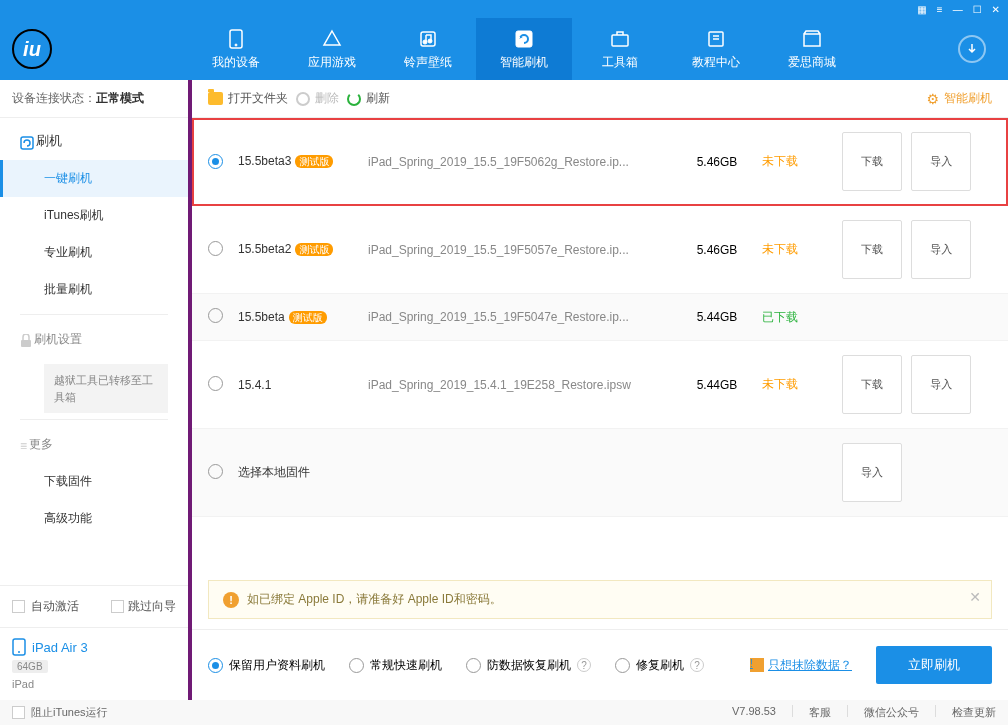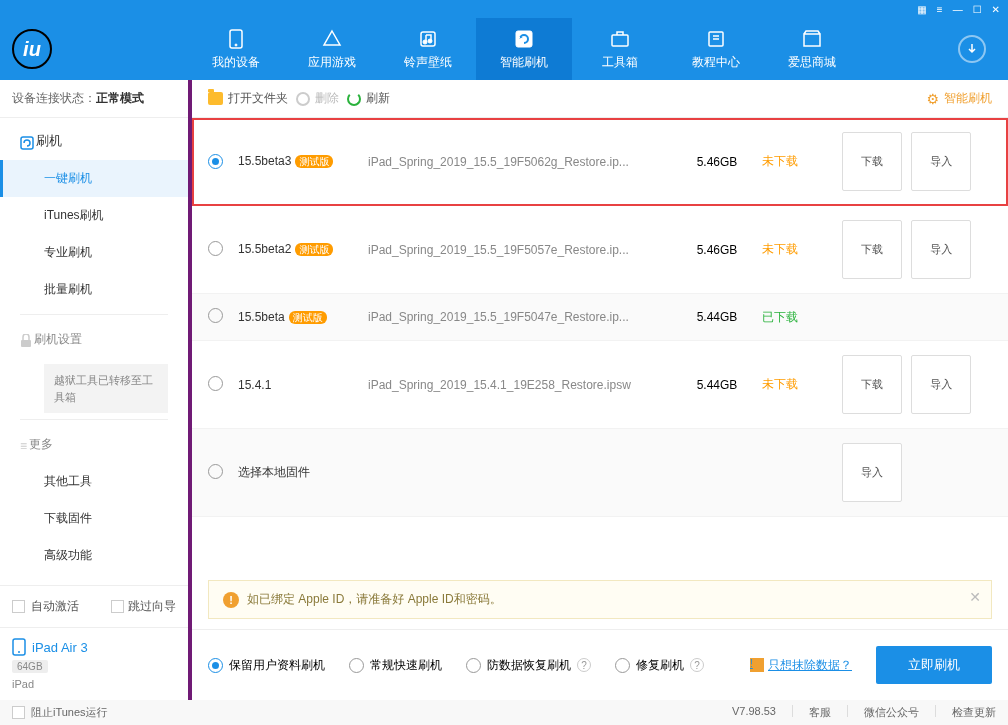--- a/index.html
+++ b/index.html
@@ -209,21 +209,20 @@
             <path d="M3 6 L3 3 A3 3 0 0 1 9 3 L9 6" fill="none" stroke="#ccc" stroke-width="1.5"></path>
           </svg>
         <span>刷机设置</span>
       </div>
       <div class="side-note">越狱工具已转移至工具箱</div>
       <div class="side-divider"></div>
       <div class="side-section">
         <span style="color:#ccc;">≡</span>
         <span>更多</span>
       </div>
-      <div class="side-sub">其他工具</div>
       <div class="side-sub">下载固件</div>
       <div class="side-sub">高级功能</div>
     </div>
     <div class="side-bottom">
       <div class="row">
         <span class="checkbox"></span>
         <span>自动激活</span>
         <span style="margin-left:auto;display:flex;align-items:center;gap:4px;">
           <span class="checkbox"></span>
           <span>跳过向导</span>

